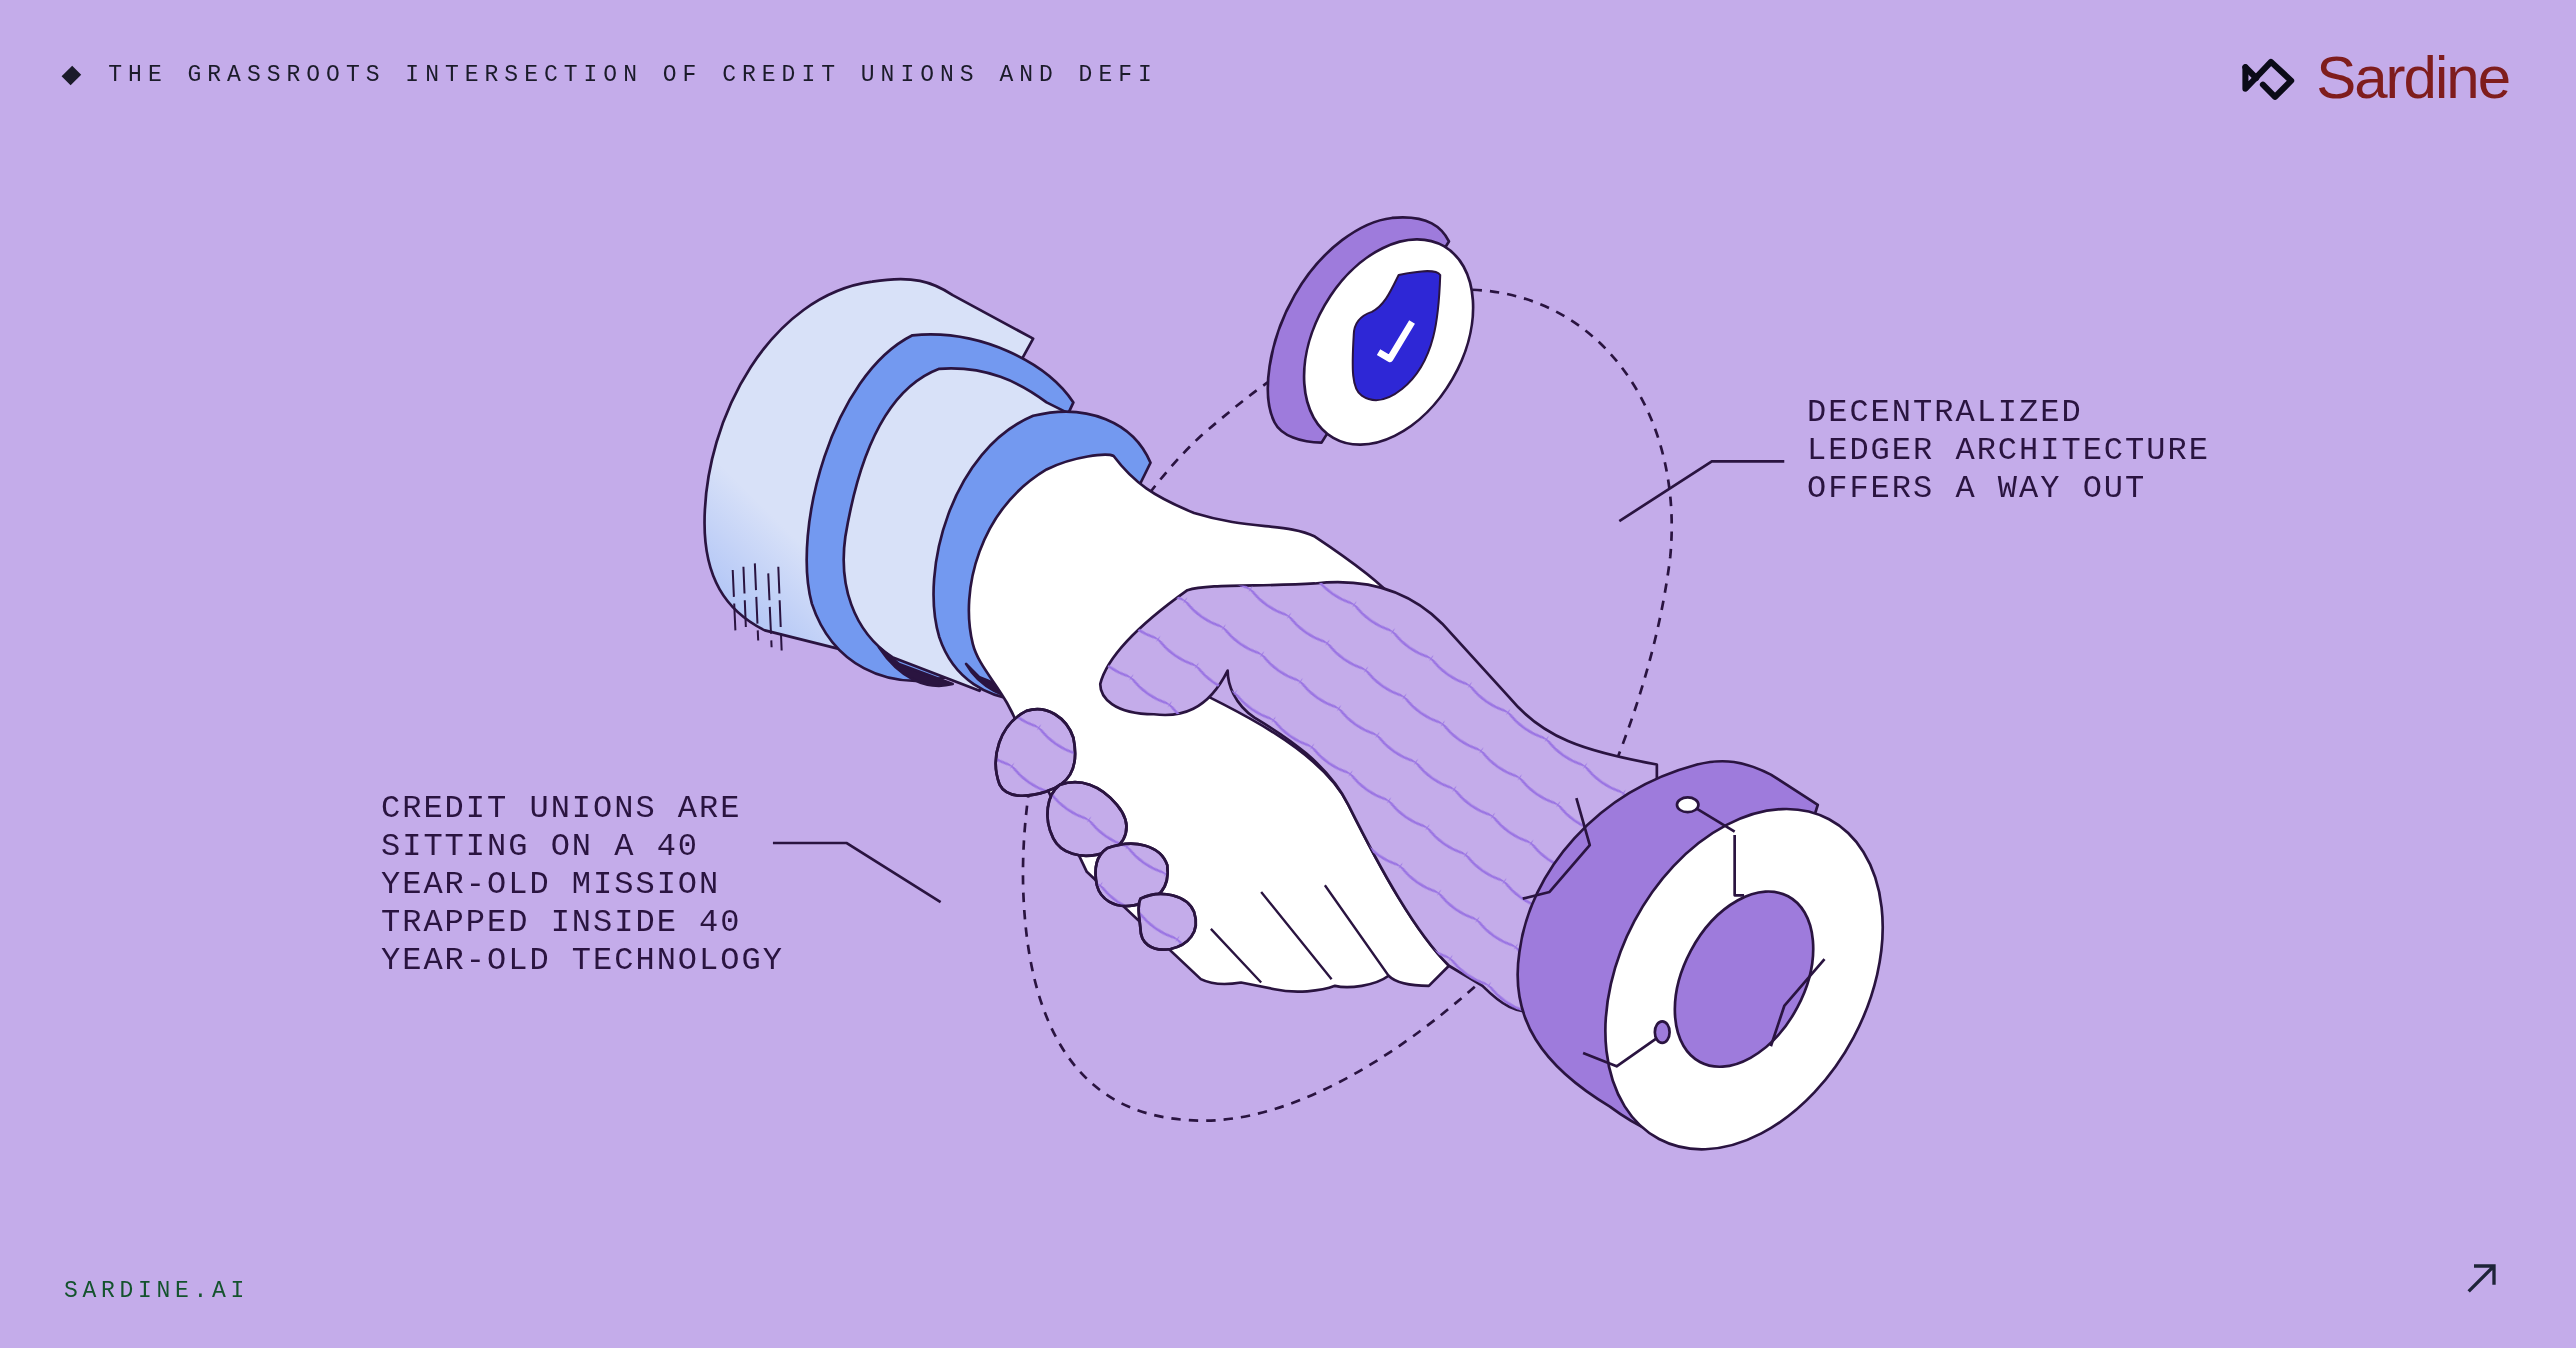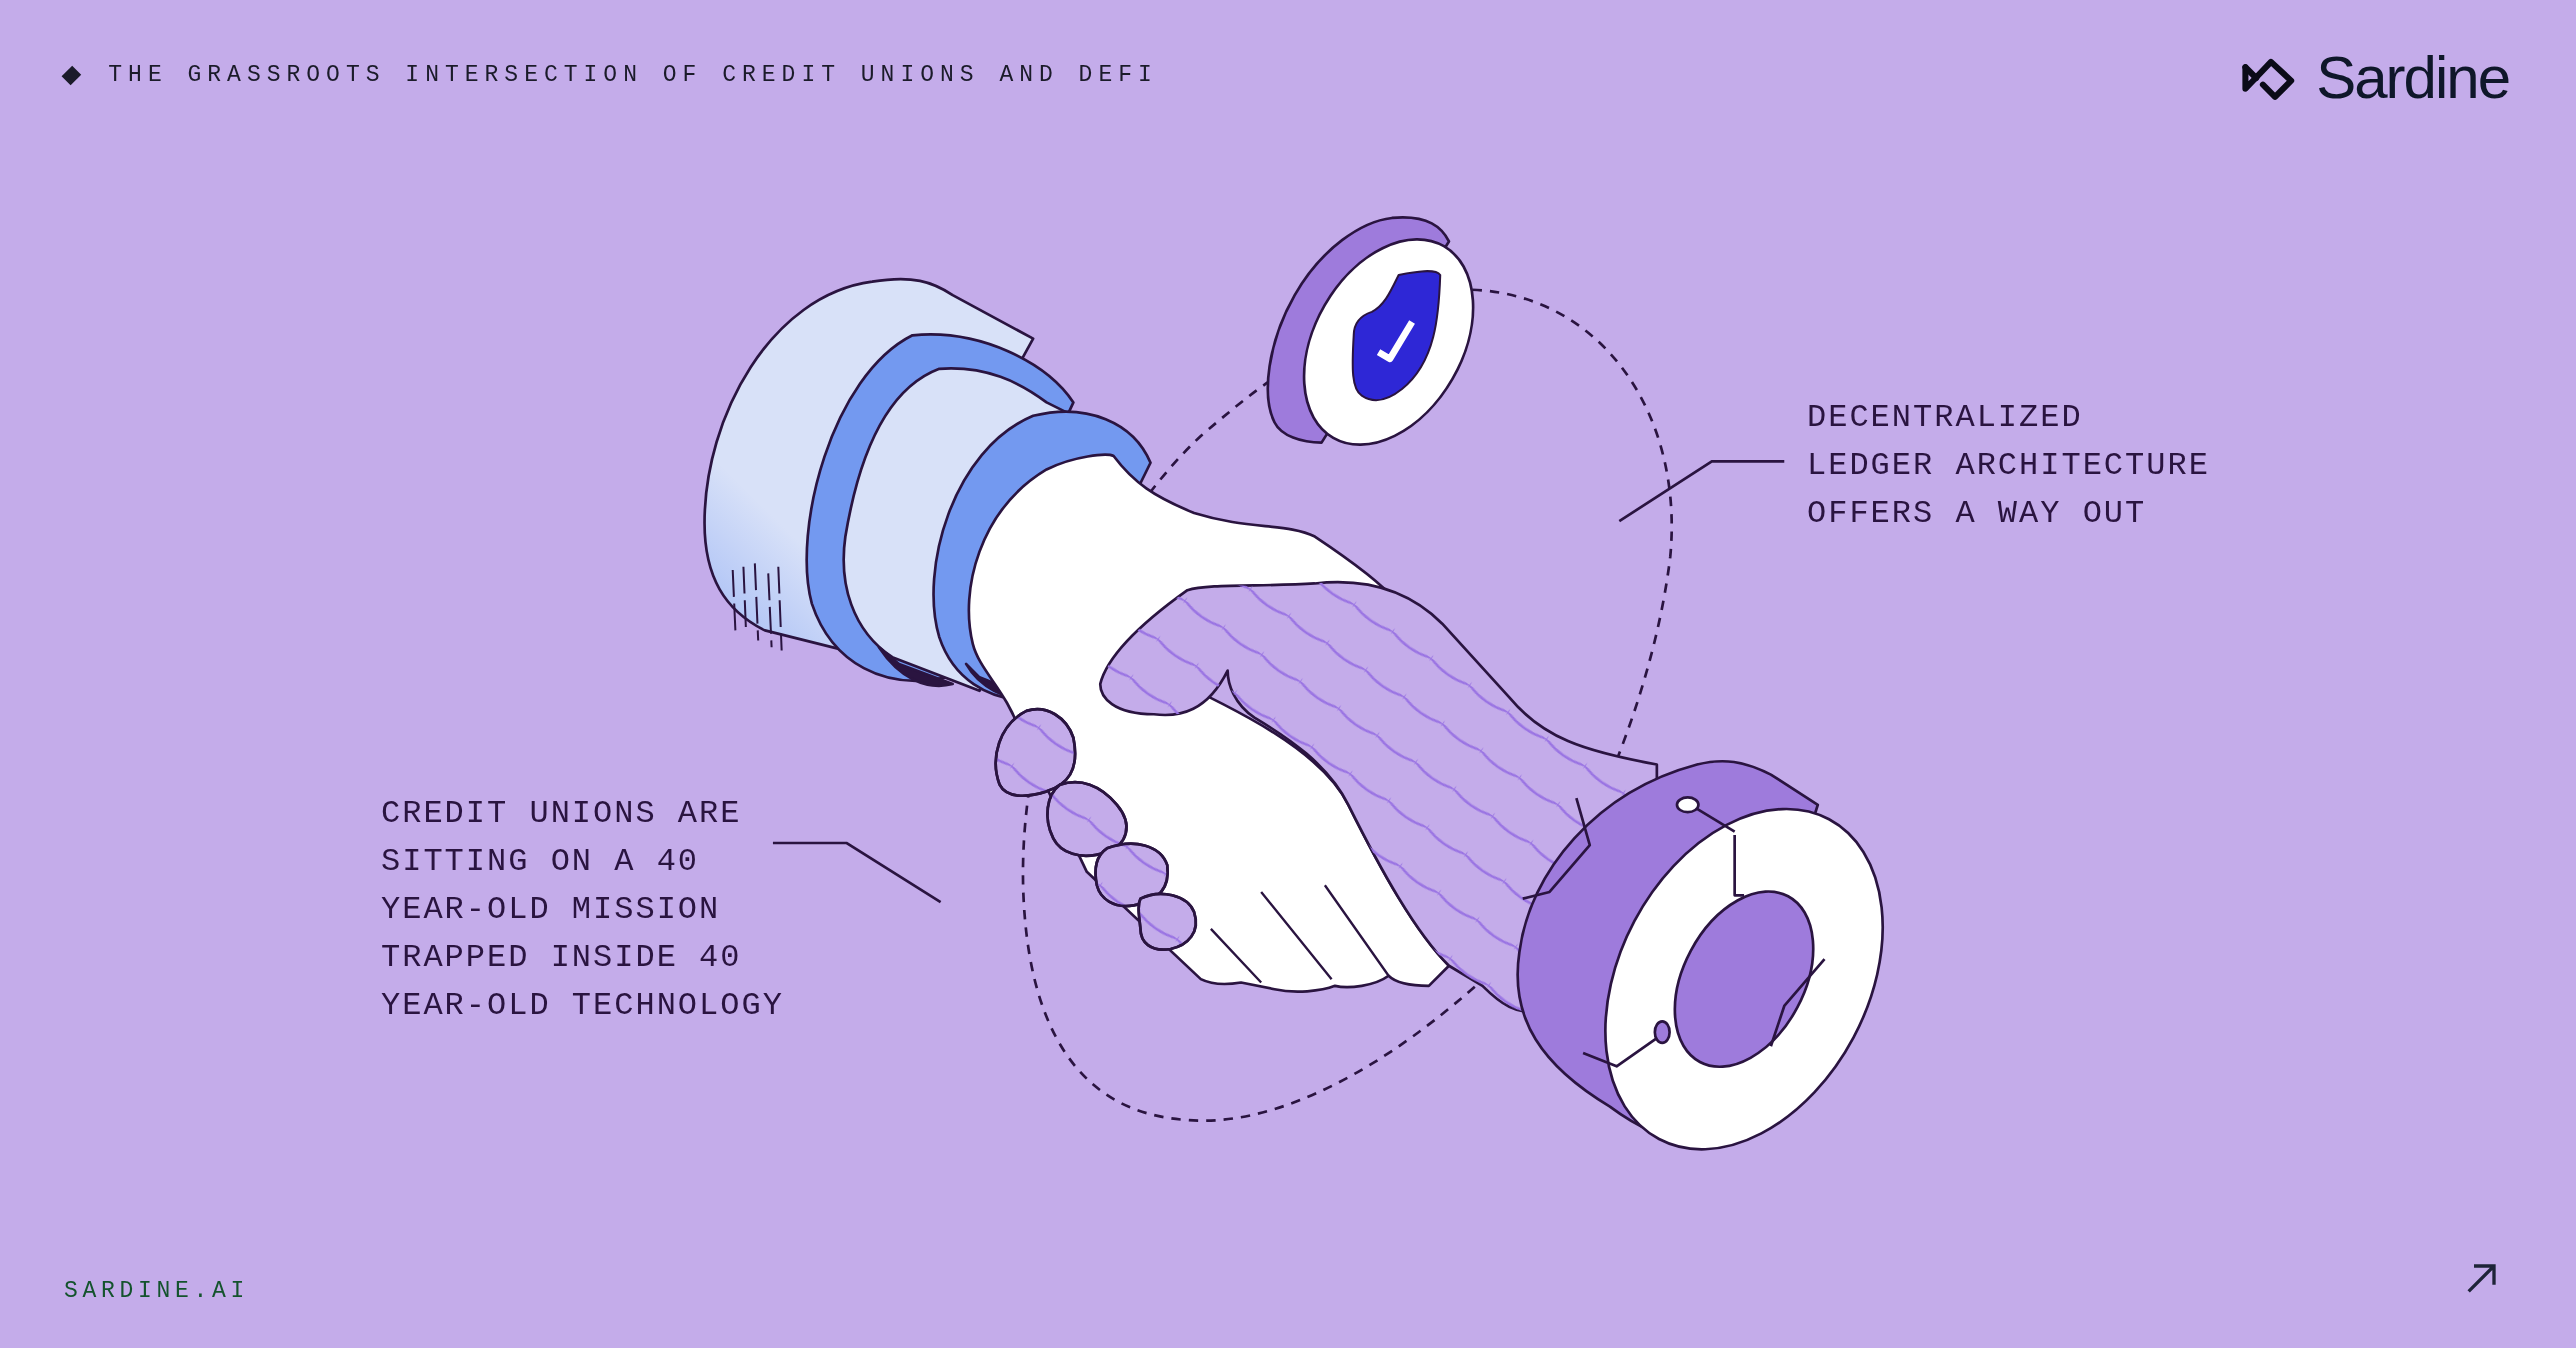--- a/index.html
+++ b/index.html
@@ -21,25 +21,25 @@
     .eyebrow-text {
       font-size: 23px; letter-spacing: 6px; color: #1b1b2a;
       text-transform: uppercase; white-space: nowrap;
     }
     .logo {
       position: absolute; right: 67px; top: 48px;
       display: flex; align-items: center; gap: 6.7px;
     }
     .logo-text {
       font-family: "Liberation Sans", "DejaVu Sans", sans-serif;
-      font-size: 60px; letter-spacing: -2px; color: #0f172a; line-height: 1;
+      font-size: 60px; letter-spacing: -2px; color: #7f1d1d; line-height: 1;
     }
     .callout {
       position: absolute;
-      font-size: 32px; line-height: 48px; letter-spacing: 2px;
+      font-size: 32px; line-height: 38px; letter-spacing: 2px;
       color: #2a1440; text-transform: uppercase; white-space: pre;
     }
     .callout-right { left: 1807px; top: 394px; }
     .callout-left  { left: 381px;  top: 790px; }
     .footer-url {
       position: absolute; left: 64px; top: 1278px;
       font-size: 23px; letter-spacing: 4.7px; color: #14532d;
     }
     .arrow-link { position: absolute; left: 2462px; top: 1258px; width: 40px; height: 40px; cursor: pointer; }
     .illustration { position: absolute; left: 0; top: 0; }

